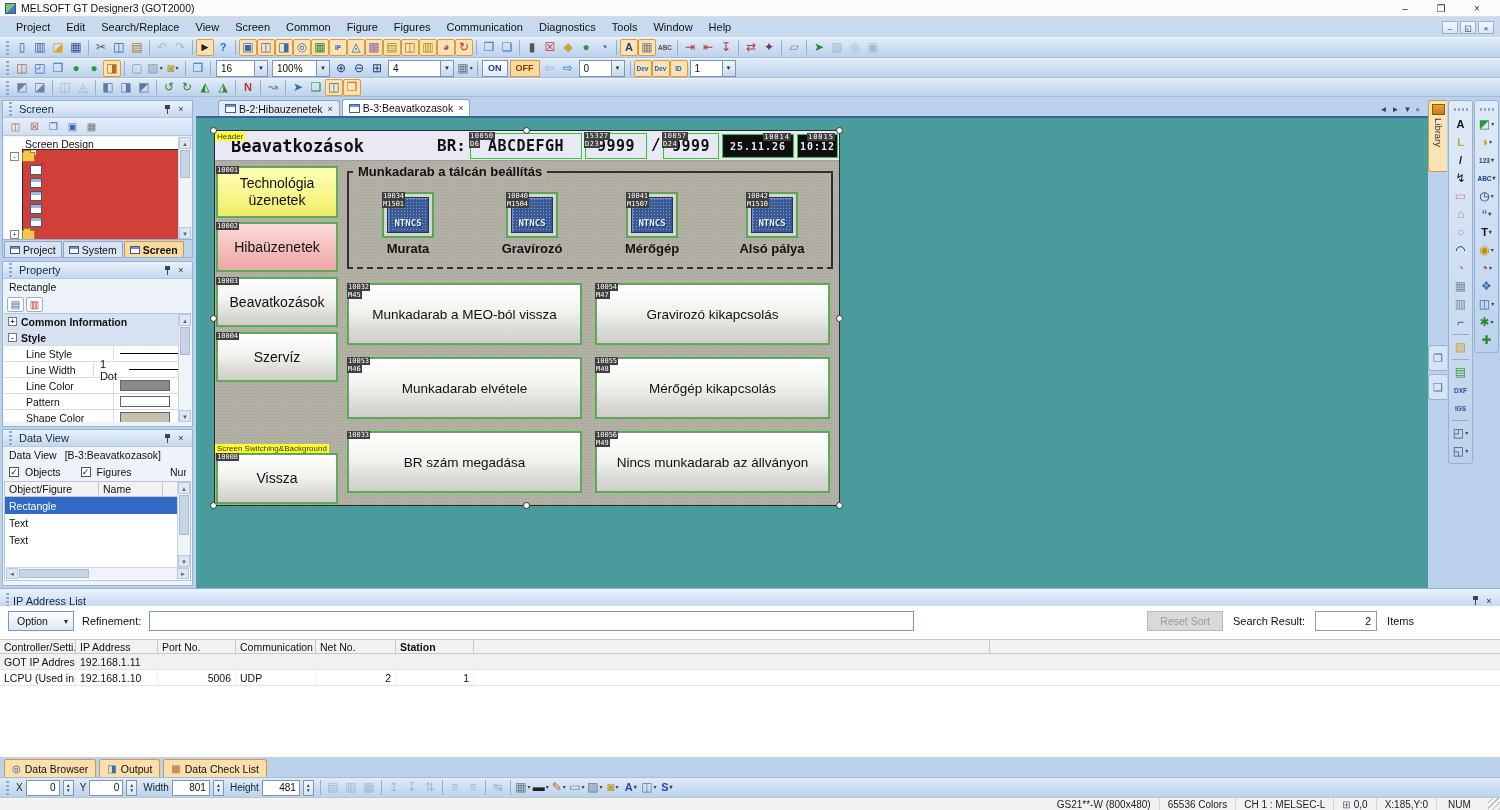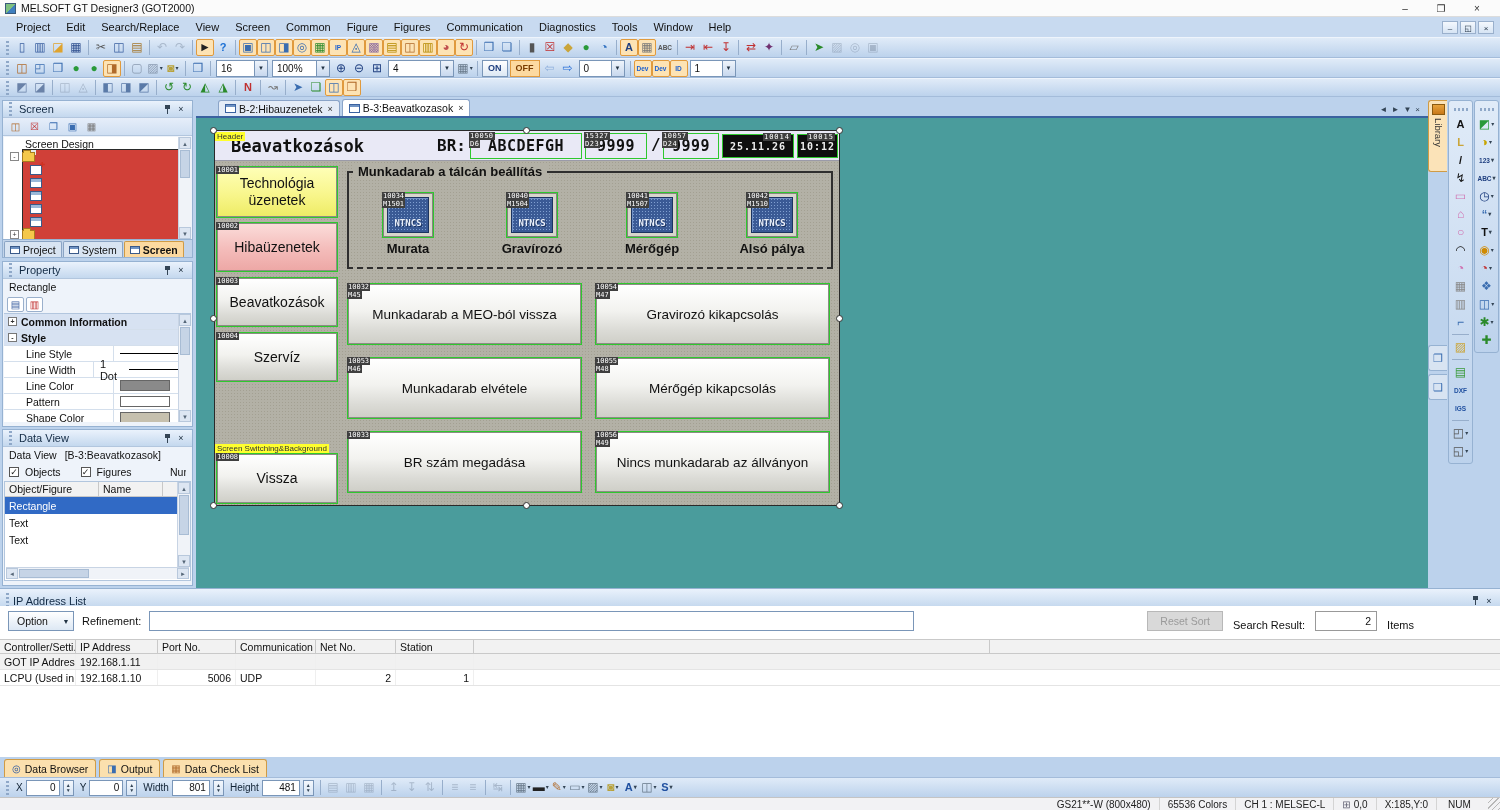--- a/index.html
+++ b/index.html
@@ -154,21 +154,21 @@
 
   
   .ippanel{position:absolute;left:0;top:588px;width:1500px;height:169px;background:#eef3fa;border-top:1px solid #96b2d2}
   .iphead{height:19px;background:linear-gradient(#eaf2fc,#c4d8ee);display:flex;align-items:flex-end;padding:0 4px;border-bottom:1px solid #b2c6de}
   .ipbody{position:absolute;top:17px;left:0;right:0;bottom:0;background:#fff}
   .ipctrls{height:30px;display:flex;align-items:center;gap:8px;padding:0 8px}
   .optbtn{height:20px;width:66px;border:1px solid #7a96b8;background:linear-gradient(#fff,#dde8f4);display:flex;align-items:center;font-size:10.5px}
   .optbtn .ol{flex:1;padding-left:8px}
   .optbtn .oa{width:14px;font-size:7px;color:#234;text-align:center}
   .refinput{height:20px;width:765px;border:1px solid #7a96b8;background:#fff}
-  .ipright{margin-left:auto;display:flex;align-items:flex-end;gap:10px;margin-right:78px}
+  .ipright{margin-left:auto;display:flex;align-items:center;gap:10px;margin-right:78px}
   .resetbtn{height:20px;padding:0 12px;background:#d9d9d9;border:1px solid #b8b8b8;color:#9a9a9a;font-size:10.5px;display:flex;align-items:center}
   .srbox{height:20px;width:62px;border:1px solid #999;background:#fff;display:flex;align-items:center;justify-content:flex-end;padding:0 5px;font-size:10.5px}
   .iptable{margin-top:3px}
   .iphrow{height:15px;display:flex;background:#f2f2f2;border-top:1px solid #c9c9c9;border-bottom:1px solid #c9c9c9}
   .iphcell{font-size:10.5px;padding:0 4px;border-right:1px solid #c9c9c9;overflow:hidden;white-space:nowrap;display:flex;align-items:center}
   .iprow{height:16px;display:flex;border-bottom:1px solid #e4e4e4}
   .ipcell{font-size:10.5px;padding:0 4px;overflow:hidden;white-space:nowrap;display:flex;align-items:center;border-right:1px solid #efefef}
   .iprow.alt{background:#f1f1f1}
   .ar{justify-content:flex-end}
 
@@ -761,21 +761,21 @@
           <span>Items</span>
         </span>
       </div>
       <div class="iptable" id="ipTable">
           <div class="iphrow">
             <span class="iphcell" style="width: 76px;">Controller/Setti...</span>
             <span class="iphcell" style="width: 82px;">IP Address</span>
             <span class="iphcell" style="width: 78px;">Port No.</span>
             <span class="iphcell" style="width: 80px;">Communication</span>
             <span class="iphcell" style="width: 80px;">Net No.</span>
-            <span class="iphcell" style="width: 78px;">Station</span>
+            <span class="iphcell" style="width: 78px; font-weight: bold;">Station</span>
             <span class="iphcell" style="width: 516px;"></span>
           </div>
           <div class="iprow alt">
             <span class="ipcell" style="width: 76px;">GOT IP Address ...</span>
             <span class="ipcell" style="width: 82px;">192.168.1.11</span>
             <span class="ipcell ar" style="width: 78px;"></span>
             <span class="ipcell" style="width: 80px;"></span>
             <span class="ipcell ar" style="width: 80px;"></span>
             <span class="ipcell ar" style="width: 78px;"></span>
           </div>

